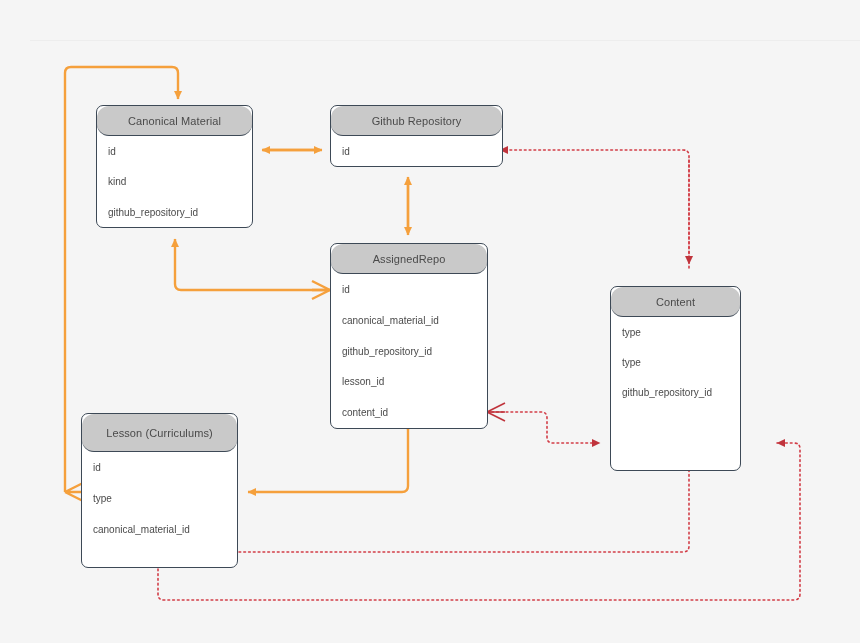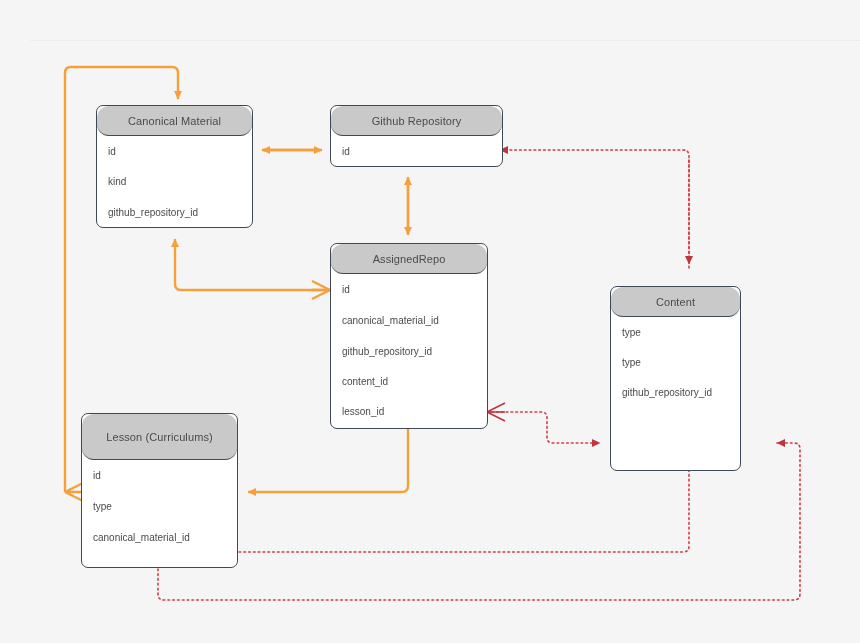--- a/index.html
+++ b/index.html
@@ -154,38 +154,38 @@
   </div>
 
   <div class="entity" style="left:330px; top:243px; width:158px; height:186px;">
     <div class="entity-header" style="height:30px;">
       <span>AssignedRepo</span>
     </div>
     <div class="entity-body">
       <div class="attr" style="height:31px;">id</div>
       <div class="attr" style="height:31px;">canonical_material_id</div>
       <div class="attr" style="height:30px;">github_repository_id</div>
+      <div class="attr" style="height:31px;">lesson_id</div>
       <div class="attr" style="height:30px;">content_id</div>
-      <div class="attr" style="height:31px;">lesson_id</div>
     </div>
   </div>
 
   <div class="entity" style="left:610px; top:286px; width:131px; height:185px;">
     <div class="entity-header" style="height:30px;">
       <span>Content</span>
     </div>
     <div class="entity-body">
       <div class="attr" style="height:30px;">type</div>
       <div class="attr" style="height:30px;">type</div>
       <div class="attr" style="height:30px;">github_repository_id</div>
     </div>
   </div>
 
   <div class="entity" style="left:81px; top:413px; width:157px; height:155px;">
-    <div class="entity-header" style="height:46px;justify-content:center;">
+    <div class="entity-header" style="height:38px;justify-content:center;">
       <span>Lesson (Curriculums)</span>
     </div>
     <div class="entity-body">
       <div class="attr" style="height:31px;">id</div>
       <div class="attr" style="height:31px;">type</div>
       <div class="attr" style="height:30px;">canonical_material_id</div>
     </div>
   </div>
 
 </div>

